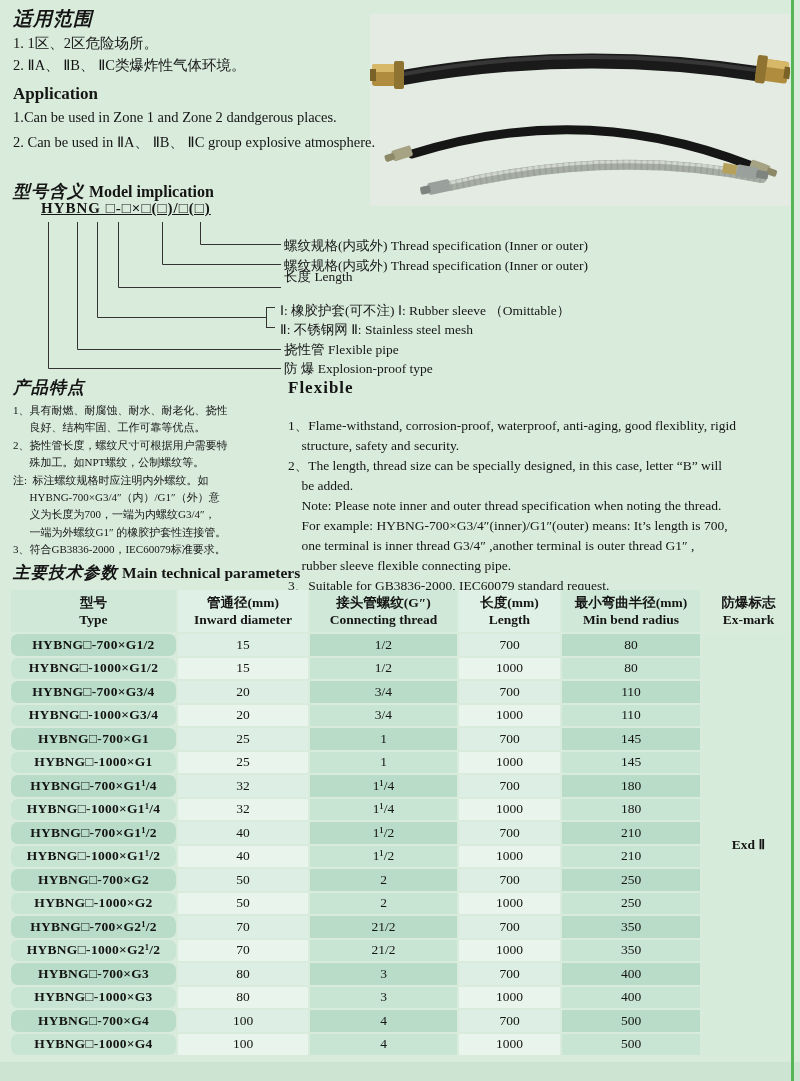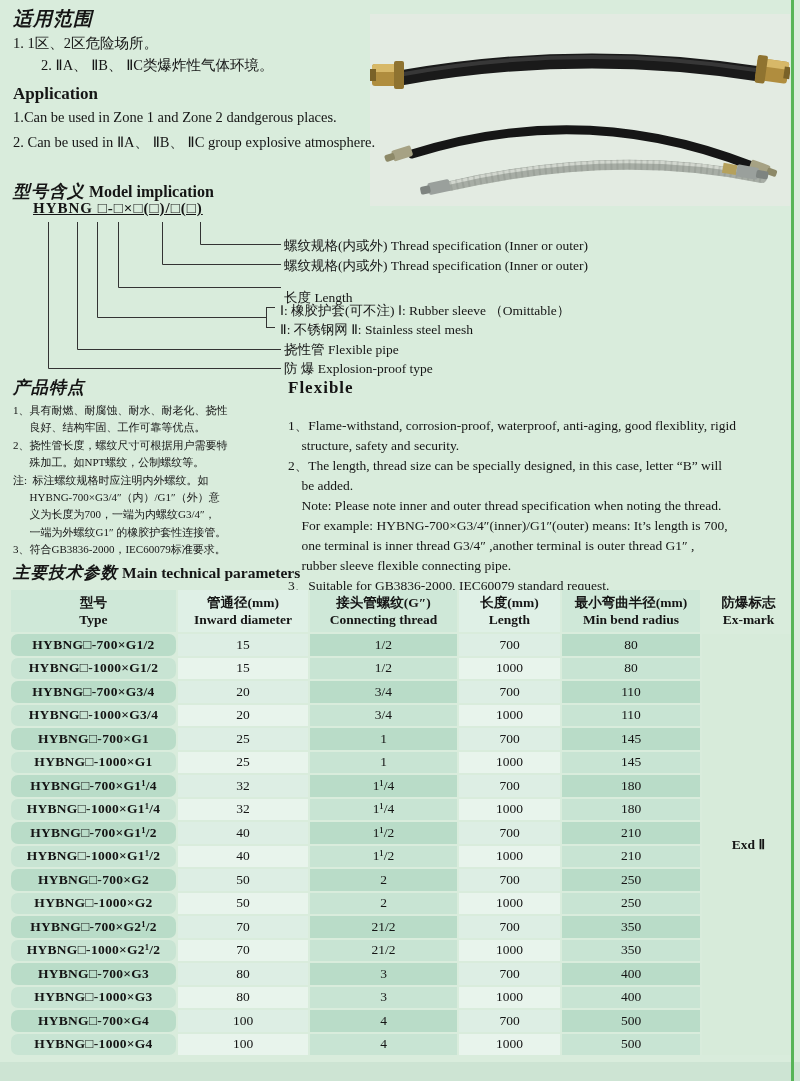--- a/index.html
+++ b/index.html
@@ -11,21 +11,21 @@
   .serif{font-family:"Liberation Serif",serif;}
   .pre{white-space:pre-wrap;}
   
   .app-title{font-size:19px;letter-spacing:1px;}
   .app-cn{font-size:14.5px;}
   .app-en-title{font-size:17px;}
   .app-en{font-size:14.5px;}
   
   .model-title-cn{font-size:17px;letter-spacing:1px;}
   .model-title-en{font-size:16px;}
-  .model-code{font-size:15px;font-weight:bold;text-decoration:underline;letter-spacing:1px;}
+  .model-code{font-size:15px;font-weight:bold;text-decoration:underline;letter-spacing:1px;margin-left:8px;}
   .model-label{font-size:13.5px;white-space:nowrap;}
   
   .feat-title{font-size:17px;letter-spacing:1px;}
   .feat-cn{font-size:11px;line-height:17.4px;width:276px;}
   .feat-en{font-size:13.5px;line-height:20px;width:508px;}
   
   .tbl-title-cn{font-size:16.5px;letter-spacing:1px;}
   .tbl-title-en{font-size:15.5px;}
   table.params{border-collapse:separate;border-spacing:2px;table-layout:fixed;width:782px;}
   table.params th,table.params td{padding:0;margin:0;font-family:"Liberation Serif",serif;}
@@ -89,21 +89,21 @@
       <g transform="rotate(10 394 162)">
         <rect x="352" y="156" width="14" height="10" fill="#b5a15c"></rect>
         <rect x="366" y="155" width="22" height="12" rx="2" fill="#9aa09c"></rect>
         <rect x="386" y="157" width="12" height="8" rx="2" fill="#7e8480"></rect>
       </g>
     </svg>
   </div>
 
   <div class="abs cn-head app-title" style="left:13px;top:6px;">适用范围</div>
   <div class="abs serif app-cn" style="left:13px;top:34px;">1. 1区、2区危险场所。</div>
-  <div class="abs serif app-cn" style="left:13px;top:56px;margin-left:28px;">2. ⅡA、 ⅡB、 ⅡC类爆炸性气体环境。</div>
+  <div class="abs serif app-cn" style="left:13px;top:56px;">2. ⅡA、 ⅡB、 ⅡC类爆炸性气体环境。</div>
   <div class="abs en-head app-en-title" style="left:13px;top:84px;">Application</div>
   <div class="abs serif app-en" style="left:13px;top:109px;">1.Can be used in  Zone 1 and Zone 2 dandgerous places.</div>
   <div class="abs serif app-en" style="left:13px;top:133px;">2. Can be used in ⅡA、 ⅡB、 ⅡC group explosive atmosphere.</div>
 
   <div class="abs" style="left:13px;top:180px;">
     <span class="cn-head model-title-cn">型号含义</span>
     <span class="en-head model-title-en">Model  implication</span>
   </div>
   <div class="abs serif model-code" style="left:33px;top:200px;">HYBNG □-□×□(□)/□(□)</div>
 
@@ -116,21 +116,21 @@
       <path d="M 266.5 307.5 V 327.5"></path>
       <path d="M 266 307.5 H 275"></path>
       <path d="M 266 327.5 H 275"></path>
       <path d="M 77.5 222 V 349.5 H 281"></path>
       <path d="M 48.5 222 V 368.5 H 281"></path>
     </g>
   </svg>
 
   <div class="abs serif model-label" style="left:284px;top:237px;">螺纹规格(内或外) Thread  specification  (Inner  or  outer)</div>
   <div class="abs serif model-label" style="left:284px;top:257px;">螺纹规格(内或外) Thread  specification  (Inner  or  outer)</div>
-  <div class="abs serif model-label" style="left:284px;top:289px;">长度 Length</div>
+  <div class="abs serif model-label" style="left:284px;top:268px;">长度 Length</div>
   <div class="abs serif model-label" style="left:280px;top:302px;">Ⅰ:  橡胶护套(可不注) Ⅰ:  Rubber  sleeve （Omittable）</div>
   <div class="abs serif model-label" style="left:280px;top:321px;">Ⅱ:  不锈钢网 Ⅱ:  Stainless  steel  mesh</div>
   <div class="abs serif model-label" style="left:284px;top:341px;">挠性管 Flexible pipe</div>
   <div class="abs serif model-label" style="left:284px;top:360px;">防  爆  Explosion-proof type</div>
 
   <div class="abs cn-head feat-title" style="left:13px;top:376px;">产品特点</div>
   <div class="abs serif pre feat-cn" style="left:13px;top:402px;">1、具有耐燃、耐腐蚀、耐水、耐老化、挠性
 　  良好、结构牢固、工作可靠等优点。
 2、挠性管长度，螺纹尺寸可根据用户需要特
 　  殊加工。如NPT螺纹，公制螺纹等。

